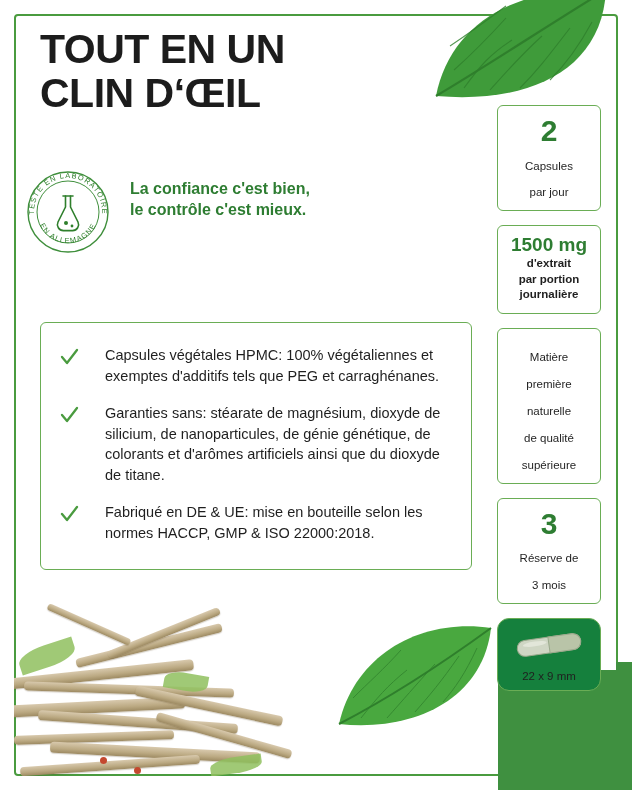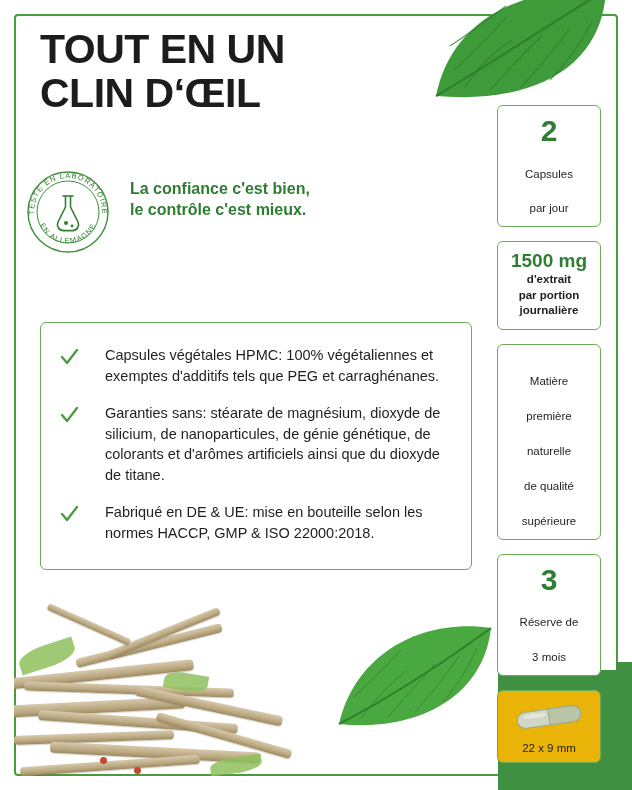--- a/index.html
+++ b/index.html
@@ -161,34 +161,34 @@
   .card .mg {
     font-size: 19px;
     font-weight: bold;
     color: #2e7d32;
     line-height: 1.1;
   }
   .card .sub {
     font-size: 11.5px;
     color: #1f1f1f;
     line-height: 1.3;
-    margin-top: 20px;
+    margin-top: 12px;
   }
   .card .sub-b {
     font-size: 11.5px;
     color: #1f1f1f;
     font-weight: bold;
     line-height: 1.35;
   }
   .capsule-card {
     border: 1.5px solid #6aad55;
-    border-radius: 6px;
+    border-radius: 12px;
     text-align: center;
     padding: 13px 6px 8px 6px;
-    background: #eab308;
+    background: #15803d;
   }
   .capsule-img { margin-bottom: 8px; }
   .capsule-card .sub {
     font-size: 11.5px;
     color: #1f1f1f;
   }
 </style>
 </head>
 <body>
 

